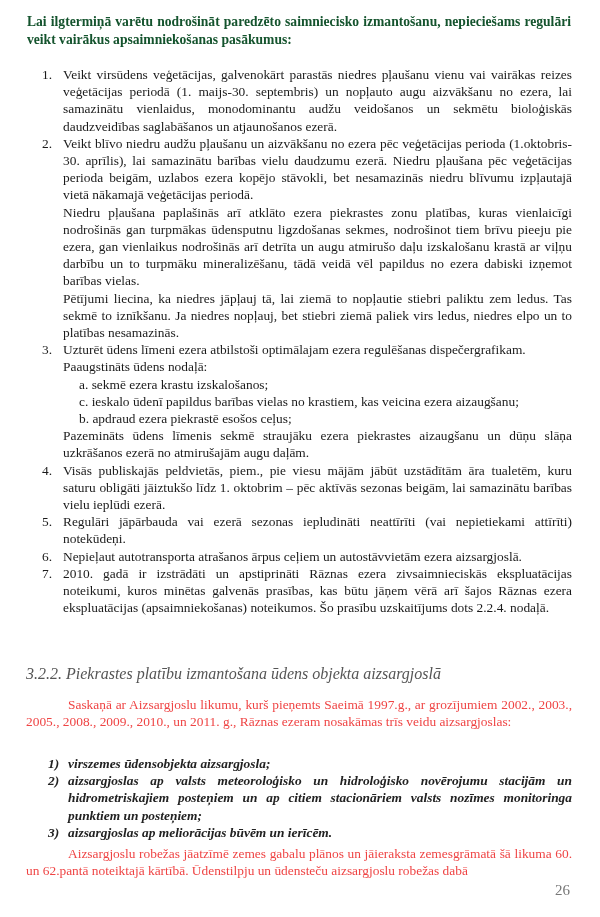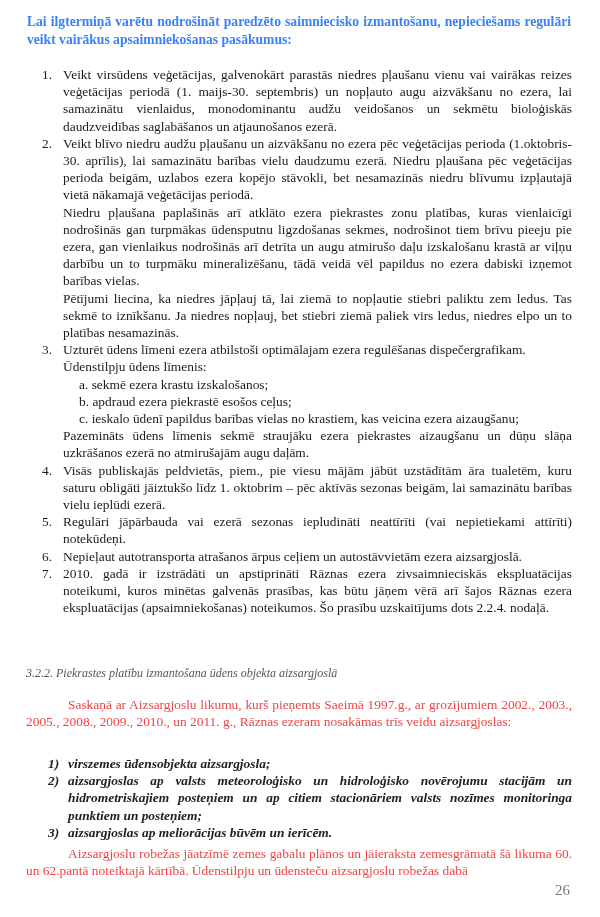--- a/index.html
+++ b/index.html
@@ -3,28 +3,28 @@
 <meta charset="utf-8">
 <style>
   html, body { margin: 0; padding: 0; background: #ffffff; }
   body {
     width: 600px; height: 917px; position: relative; overflow: hidden;
     font-family: "Liberation Serif", serif; color: #1a1a1a;
     font-size: 13.4px; line-height: 17.2px;
   }
   .abs { position: absolute; }
   .just { text-align: justify; }
-  .intro { left: 27px; top: 13px; width: 544px; font-weight: bold; font-size: 13.6px; line-height: 18px; color:#3b82f6; }
+  .intro { left: 27px; top: 13px; width: 544px; font-weight: bold; font-size: 13.6px; line-height: 18px; color:#14532d; }
   .ol { left: 42px; width: 530px; }
   .item { position: relative; padding-left: 21px; text-align: justify; }
   .num { position: absolute; left: 0; top: 0; }
   .para { text-align: justify; padding-left: 21px; }
   .sub { padding-left: 37px; }
   .subitem { }
-  .heading { left: 26px; top: 665px; font-style: italic; color: #555; font-size: 12px; }
+  .heading { left: 26px; top: 665px; font-style: italic; color: #555; font-size: 16px; }
   .body2 { left: 26px; width: 546px; color: #ef4444; }
   .indent { text-indent: 42px; }
   .zlist { left: 48px; width: 524px; font-weight: bold; font-style: italic; color: #222; }
   .zitem { position: relative; padding-left: 20px; text-align: justify; }
   .zitem .num { font-weight: bold; }
   .pagenum { right: 30px; top: 882px; color: #777; font-size: 15px; }
 </style>
 </head>
 <body>
 
@@ -38,25 +38,25 @@
   <div class="item">
     <span class="num">2.</span>
     <span>Veikt blīvo niedru audžu pļaušanu un aizvākšanu no ezera pēc veģetācijas perioda (1.oktobris-30. aprīlis), lai samazinātu barības vielu daudzumu ezerā. Niedru pļaušana pēc veģetācijas perioda beigām, uzlabos ezera kopējo stāvokli, bet nesamazinās niedru blīvumu izpļautajā vietā nākamajā veģetācijas periodā.</span>
   </div>
   <div class="para">Niedru pļaušana paplašinās arī atklāto ezera piekrastes zonu platības, kuras vienlaicīgi nodrošinās gan turpmākas ūdensputnu ligzdošanas sekmes, nodrošinot tiem brīvu pieeju pie ezera, gan vienlaikus nodrošinās arī detrīta un augu atmirušo daļu izskalošanu krastā ar viļņu darbību un to turpmāku mineralizēšanu, tādā veidā vēl papildus no ezera  dabiski izņemot barības vielas.</div>
   <div class="para" style="margin-top:0;">Pētījumi liecina, ka niedres jāpļauj tā, lai ziemā to nopļautie stiebri paliktu zem ledus. Tas sekmē to iznīkšanu. Ja niedres nopļauj, bet stiebri ziemā paliek virs ledus, niedres elpo un to platības nesamazinās.</div>
   <div class="item">
     <span class="num">3.</span>
     <span>Uzturēt ūdens līmeni ezera atbilstoši optimālajam ezera regulēšanas dispečergrafikam.</span>
   </div>
-  <div class="para">Ūdenstilpju ūdens līmenis:</div>
+  <div class="para">Paaugstināts ūdens nodaļā:</div>
   <div class="sub">
     <div class="subitem">a. sekmē ezera krastu izskalošanos;</div>
+    <div class="subitem">c. ieskalo ūdenī papildus barības vielas no krastiem, kas veicina ezera aizaugšanu;</div>
     <div class="subitem">b. apdraud ezera piekrastē esošos ceļus;</div>
-    <div class="subitem">c. ieskalo ūdenī papildus barības vielas no krastiem, kas veicina ezera aizaugšanu;</div>
   </div>
   <div class="para">Pazemināts ūdens līmenis sekmē straujāku ezera piekrastes aizaugšanu un dūņu slāņa uzkrāšanos ezerā no atmirušajām augu daļām.</div>
   <div class="item">
     <span class="num">4.</span>
     <span>Visās publiskajās peldvietās, piem., pie viesu mājām jābūt uzstādītām āra tualetēm, kuru saturu obligāti jāiztukšo līdz 1. oktobrim – pēc aktīvās sezonas beigām, lai samazinātu barības vielu ieplūdi ezerā.</span>
   </div>
   <div class="item">
     <span class="num">5.</span>
     <span>Regulāri jāpārbauda vai ezerā sezonas iepludināti neattīrīti (vai nepietiekami attīrīti) notekūdeņi.</span>
   </div>

